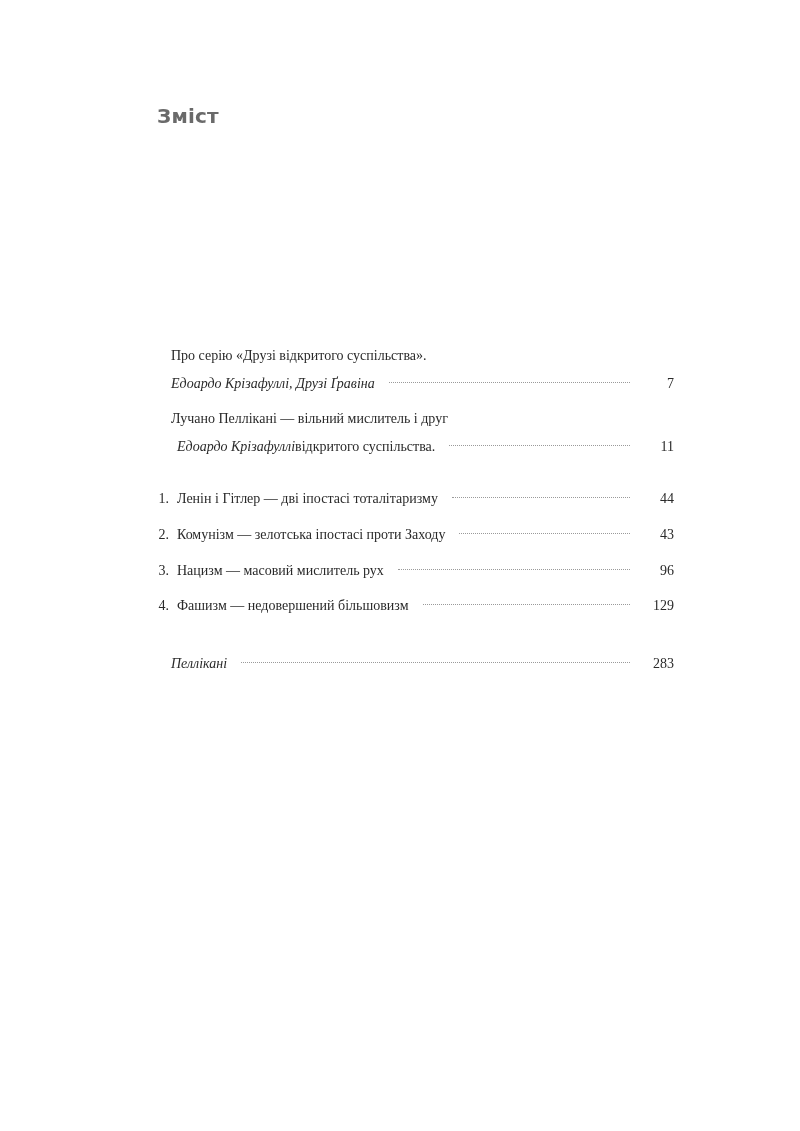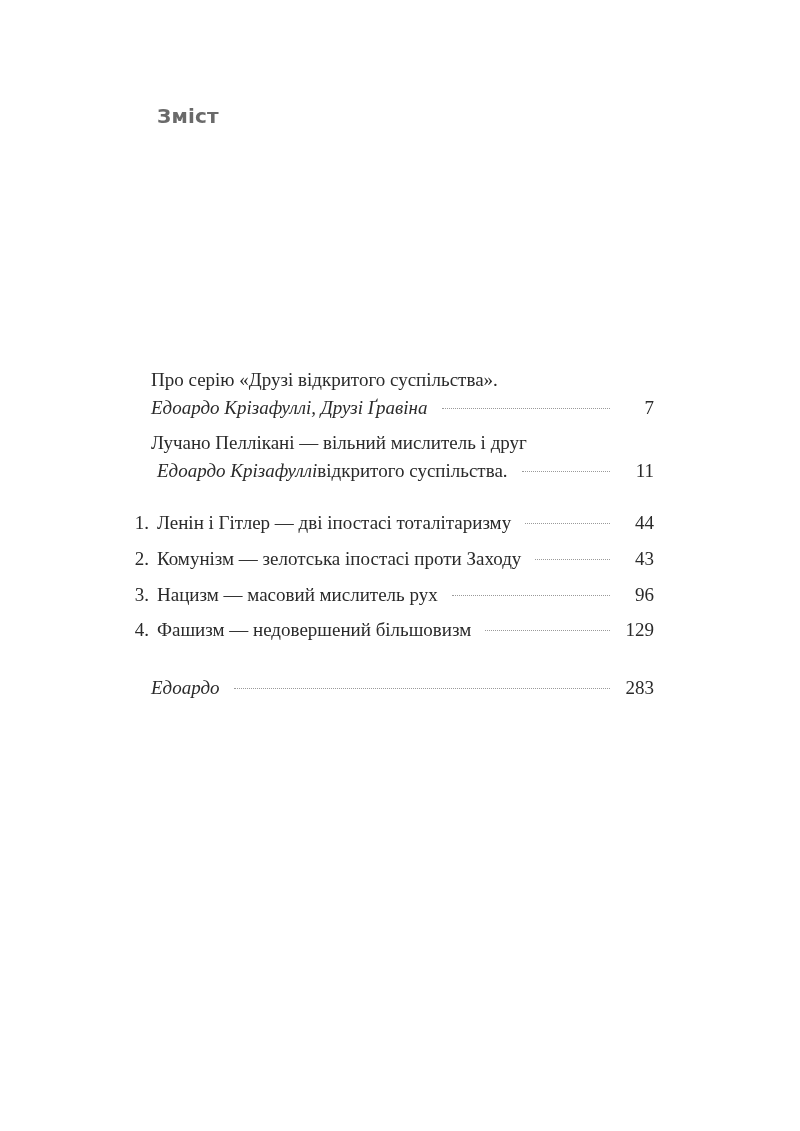--- a/index.html
+++ b/index.html
@@ -33,26 +33,25 @@
       letter-spacing: 0.2px;
     }
     .toc {
       position: absolute;
       left: 0;
       top: 0;
       width: 800px;
     }
     .entry {
       position: absolute;
-      left: 120px;
+      left: 140px;
       width: 534px;
-      font-size: 19px;
+      font-size: 14px;
       line-height: 28px;
       color: #2a2a2a;
-      margin-top: 24px;
     }
     .entry .line {
       display: flex;
       align-items: baseline;
       white-space: nowrap;
     }
     .entry .num {
       display: inline-block;
       width: 29px;
       text-align: right;
@@ -148,20 +147,20 @@
         <span class="num">4.</span>
         <span class="body" style="margin-left:8px;">Фашизм — недовершений більшовизм</span>
         <span class="leader"></span>
         <span class="page-num">129</span>
       </div>
     </div>
 
     <div class="entry" style="top:650px;">
       <div class="line">
         <span class="indent"></span>
-        <span class="body it">Едоардо</span>
+        <span class="body it">Пеллікані</span>
         <span class="leader"></span>
         <span class="page-num">283</span>
       </div>
     </div>
 
   </div>
 </div>
 
 </body></html>

